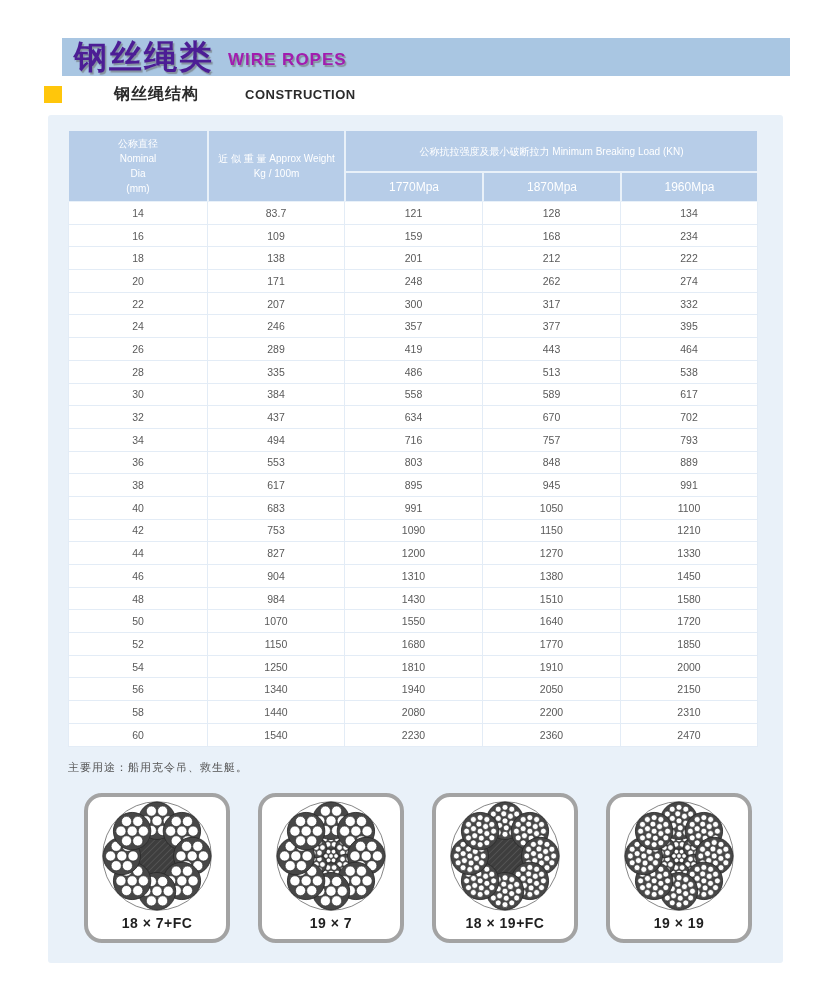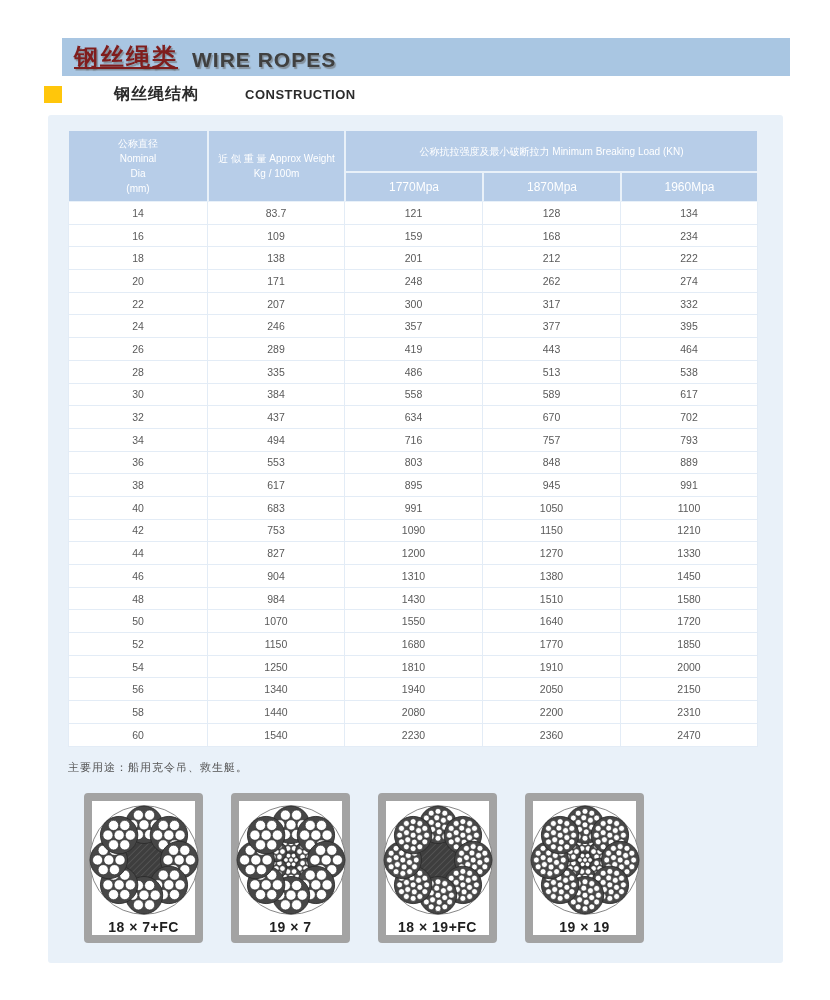--- a/index.html
+++ b/index.html
@@ -7,26 +7,25 @@
     width:830px;height:1000px;position:relative;background:#ffffff;
     font-family:"Liberation Sans","DejaVu Sans",sans-serif;
     -webkit-font-smoothing:antialiased;
   }
   
   .band{
     position:absolute;left:62px;top:38px;width:728px;height:38px;
     background:#a9c6e2;display:flex;align-items:center;padding-left:12px;box-sizing:border-box;
   }
   .band .cn{
-    font-size:24px;font-weight:bold;color:#7f1d1d;letter-spacing:2px;
+    font-size:33px;font-weight:bold;color:#4c1d95;letter-spacing:2px;
     text-shadow:1.5px 1.5px 1px rgba(100,100,100,.55);
-    text-decoration:underline;
   }
   .band .en{
-    font-size:21px;font-weight:bold;color:#404040;margin-left:14px;letter-spacing:1px;
+    font-size:17px;font-weight:bold;color:#a21caf;margin-left:14px;letter-spacing:1px;
     text-shadow:1.5px 1.5px 1px rgba(100,100,100,.55);position:relative;top:3px;
   }
   
   .section-row{position:absolute;left:44px;top:84px;display:flex;align-items:center;gap:40px;}
   .bullet{width:18px;height:17px;background:#ffc60b;margin-right:12px;}
   .section-cn{font-size:16px;font-weight:bold;color:#2b2b2b;letter-spacing:1px;}
   .section-en{font-size:13px;font-weight:bold;color:#2b2b2b;margin-left:6px;letter-spacing:.5px;}
   
   .panel{
     position:absolute;left:48px;top:115px;width:735px;height:848px;
@@ -52,21 +51,21 @@
   table.spec td:first-child{border-left:1px solid #e3ecf6;}
   
   .note{
     position:absolute;left:20px;top:645px;font-size:11px;color:#555555;letter-spacing:1px;
   }
   
   .cards{
     position:absolute;left:36px;top:678px;width:676px;display:flex;gap:28px;
   }
   .card{
-    width:119px;height:150px;background:#ffffff;border:8px solid #a3a3a3;border-radius:4px;
+    width:146px;height:150px;background:#ffffff;border:4px solid #a3a3a3;border-radius:18px;
     box-sizing:border-box;display:flex;flex-direction:column;align-items:center;
   }
   .card .diagram{width:118px;height:114px;margin-top:2px;display:flex;align-items:center;justify-content:center;overflow:hidden;}
   .card .label{font-size:14px;font-weight:bold;color:#1f1f1f;margin-top:2px;letter-spacing:.5px;}
 </style>
 </head>
 <body>
 
 <div class="band">
   <span class="cn">钢丝绳类</span>

